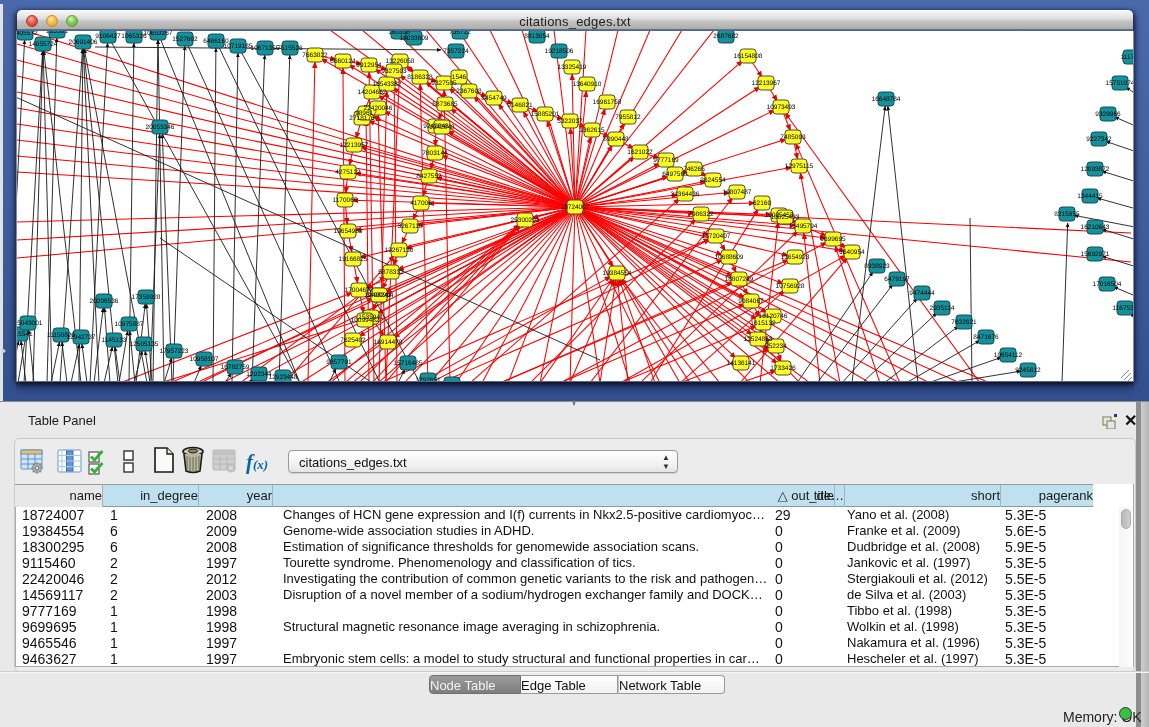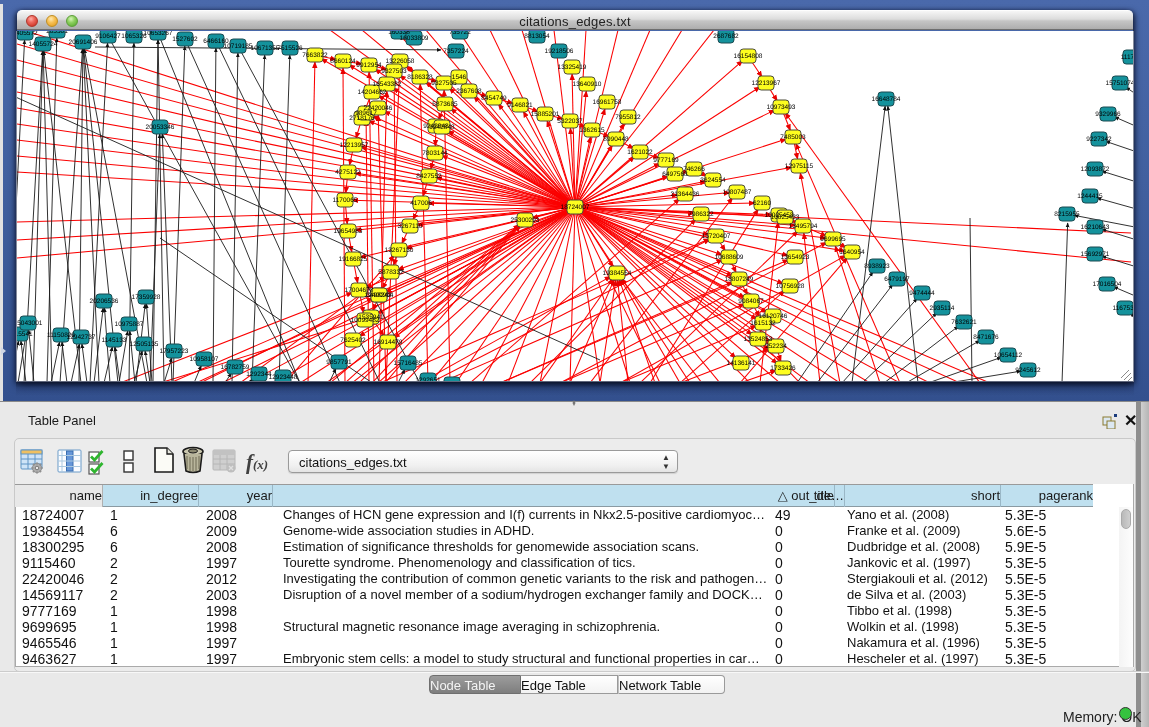--- a/index.html
+++ b/index.html
@@ -736,42 +736,42 @@
       <path d="M7 10 v13 M10 11 v14 M13 11 v14 M16 11 v14 M19 10 v13" stroke="#6e6b55" fill="none"></path>
     </svg></div>
 <div class="ticon" style="left:212px;top:449px">
 <svg width="25" height="25" viewBox="0 0 25 25" opacity="0.55">
       <rect x="1" y="1" width="22" height="20" rx="1" fill="#b9b9b9" stroke="#8a8a8a"></rect>
       <rect x="1" y="1" width="22" height="5" fill="#a0a0a0"></rect>
       <path d="M1 10 h22 M1 15 h22 M8 6 v15 M15 6 v15" stroke="#8a8a8a" fill="none"></path>
       <circle cx="19" cy="19" r="4.5" fill="#9a9a9a"></circle>
       <path d="M17 17 l4 4 M21 17 l-4 4" stroke="#d5d5d5" stroke-width="1.4"></path>
     </svg></div>
-<div class="ticon" style="left:246px;top:450px;width:30px;font-family:'Liberation Serif',serif;font-style:italic;color:#404040"><span style="font-size:21px;font-weight:bold">f</span><span style="font-size:13px;font-weight:bold">(x)</span></div>
+<div class="ticon" style="left:246px;top:450px;width:30px;font-family:'Liberation Serif',serif;font-style:italic;color:#0369a1"><span style="font-size:21px;font-weight:bold">f</span><span style="font-size:13px;font-weight:bold">(x)</span></div>
 <div id="combo">
     <span>citations_edges.txt</span>
     <div class="ud">▲<br>▼</div>
   </div>
 
 <div id="tbl"></div>
 <div id="thead">
  <span class="th" style="left:0;width:88px;background:#e8e8e8;border-right:1px solid #b0b0b0">name</span>
  <span class="th" style="left:89px;width:95px">in_degree</span>
  <span class="th" style="left:185px;width:73px">year</span>
  <span class="th" style="left:248px;width:572px">title</span>
  <span class="th" style="left:752px;width:78px">△ out_de…</span>
  <span class="th" style="left:831px;width:155px">short</span>
  <span class="th" style="left:987px;width:91px;border-right:none">pagerank</span>
 </div>
 <div class="tr" style="top:507px">
     <span class="c1">18724007</span>
     <span class="c2">1</span>
     <span class="c3">2008</span>
     <span class="c4">Changes of HCN gene expression and I(f) currents in Nkx2.5‑positive cardiomyoc…</span>
-    <span class="c5">49</span>
+    <span class="c5">29</span>
     <span class="c6">Yano et al. (2008)</span>
     <span class="c7">5.3E-5</span>
   </div>
 <div class="tr" style="top:523px">
     <span class="c1">19384554</span>
     <span class="c2">6</span>
     <span class="c3">2009</span>
     <span class="c4">Genome‑wide association studies in ADHD.</span>
     <span class="c5">0</span>
     <span class="c6">Franke et al. (2009)</span>

